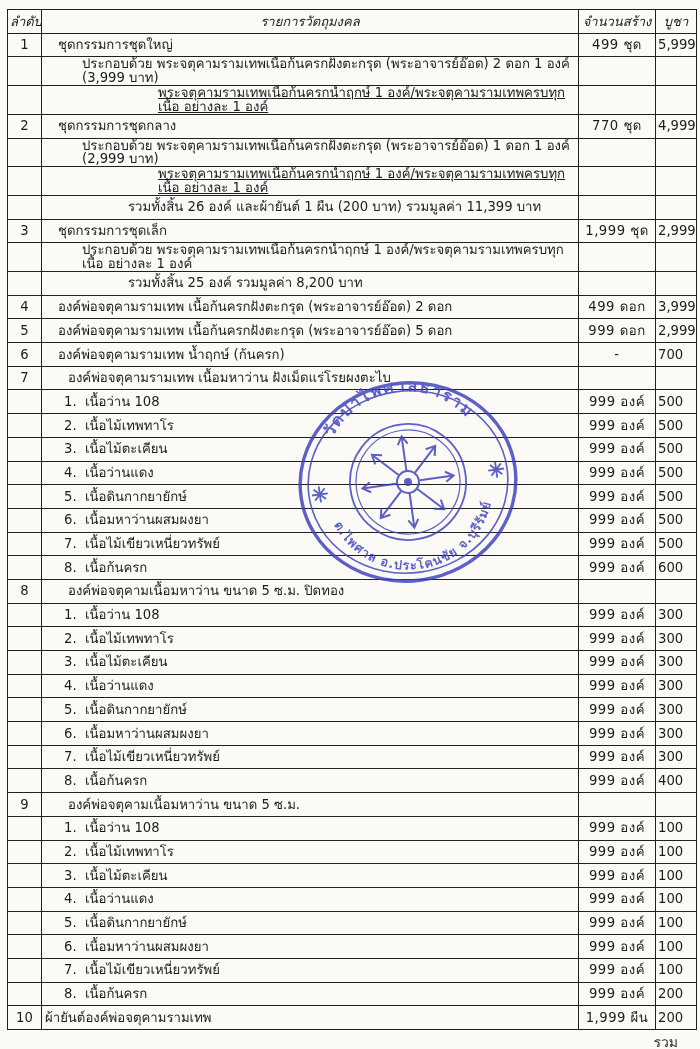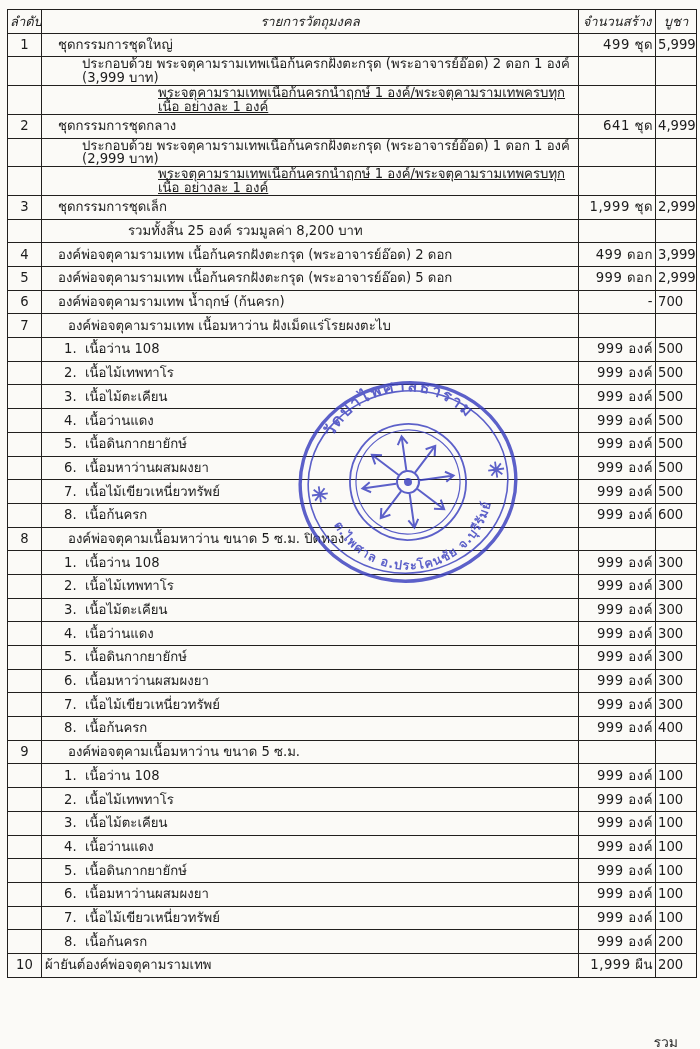--- a/index.html
+++ b/index.html
@@ -33,21 +33,21 @@
     vertical-align:middle;
   }
   thead th{
     font-style:italic;
     font-weight:normal;
     font-size:13px;
     text-align:center;
     font-family:"DejaVu Serif","Liberation Serif",serif;
   }
   td.no{text-align:center;}
-  td.qty{text-align:right;letter-spacing:.5px;margin-left:16px;}
+  td.qty{text-align:center;letter-spacing:.5px;margin-left:16px;}
   td.price{text-align:left;}
   td.item{text-align:left;margin-left:23px;}
   tr.r-main  td.item{padding-left:16px;}
   tr.r-flush td.item{padding-left:3px;}
   tr.r-desc  td.item{padding-left:40px;}
   tr.r-cont  td.item{padding-left:116px;text-decoration:underline;}
   tr.r-sum   td.item{padding-left:86px;}
   tr.r-section td.item{padding-left:26px;}
   tr.r-sub   td.item{padding-left:22px;white-space:pre;}
   .total-label{
@@ -99,40 +99,52 @@
         </tr>
         <tr class="r-cont">
           <td class="no"></td>
           <td class="item">พระจตุคามรามเทพเนื้อก้นครกน้ำฤกษ์ 1 องค์/พระจตุคามรามเทพครบทุกเนื้อ อย่างละ 1 องค์</td>
           <td class="qty"></td>
           <td class="price"></td>
         </tr>
         <tr class="r-main">
           <td class="no">2</td>
           <td class="item">ชุดกรรมการชุดกลาง</td>
-          <td class="qty">641 ชุด</td>
+          <td class="qty">770 ชุด</td>
           <td class="price">4,999</td>
         </tr>
         <tr class="r-desc">
           <td class="no"></td>
           <td class="item">ประกอบด้วย พระจตุคามรามเทพเนื้อก้นครกฝังตะกรุด (พระอาจารย์อ๊อด) 1 ดอก 1 องค์ (2,999 บาท)</td>
           <td class="qty"></td>
           <td class="price"></td>
         </tr>
         <tr class="r-cont">
           <td class="no"></td>
           <td class="item">พระจตุคามรามเทพเนื้อก้นครกน้ำฤกษ์ 1 องค์/พระจตุคามรามเทพครบทุกเนื้อ อย่างละ 1 องค์</td>
+          <td class="qty"></td>
+          <td class="price"></td>
+        </tr>
+        <tr class="r-sum">
+          <td class="no"></td>
+          <td class="item">รวมทั้งสิ้น 26 องค์ และผ้ายันต์ 1 ผืน (200 บาท) รวมมูลค่า 11,399 บาท</td>
           <td class="qty"></td>
           <td class="price"></td>
         </tr>
         <tr class="r-main">
           <td class="no">3</td>
           <td class="item">ชุดกรรมการชุดเล็ก</td>
           <td class="qty">1,999 ชุด</td>
           <td class="price">2,999</td>
+        </tr>
+        <tr class="r-desc">
+          <td class="no"></td>
+          <td class="item">ประกอบด้วย พระจตุคามรามเทพเนื้อก้นครกน้ำฤกษ์ 1 องค์/พระจตุคามรามเทพครบทุกเนื้อ อย่างละ 1 องค์</td>
+          <td class="qty"></td>
+          <td class="price"></td>
         </tr>
         <tr class="r-sum">
           <td class="no"></td>
           <td class="item">รวมทั้งสิ้น 25 องค์ รวมมูลค่า 8,200 บาท</td>
           <td class="qty"></td>
           <td class="price"></td>
         </tr>
         <tr class="r-main">
           <td class="no">4</td>
           <td class="item">องค์พ่อจตุคามรามเทพ เนื้อก้นครกฝังตะกรุด (พระอาจารย์อ๊อด) 2 ดอก</td>

